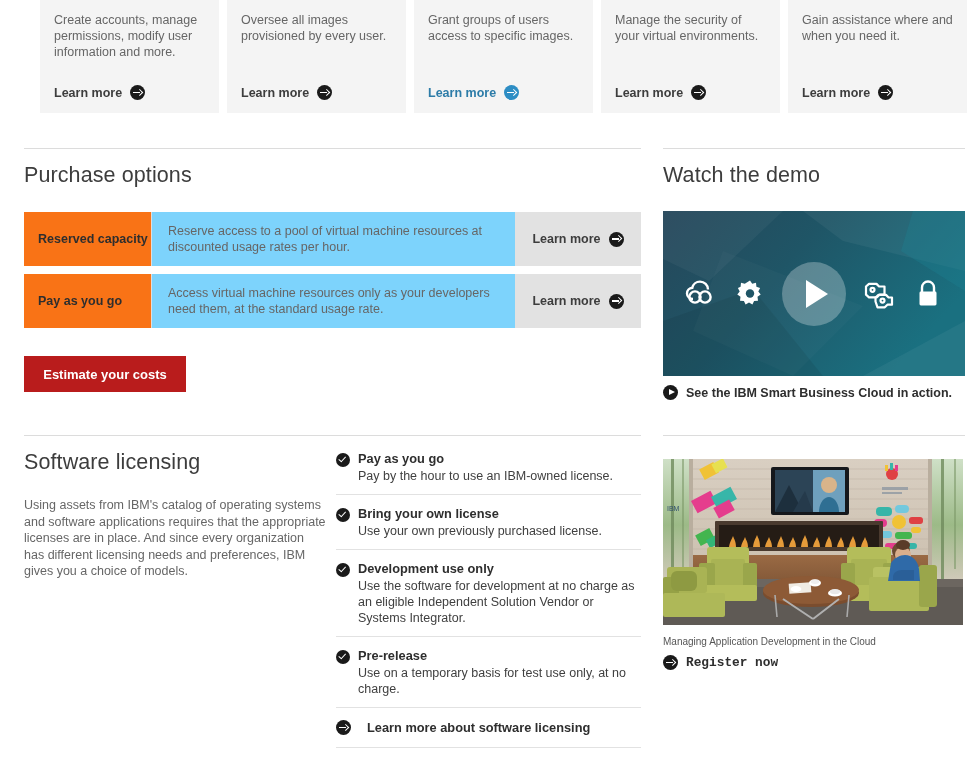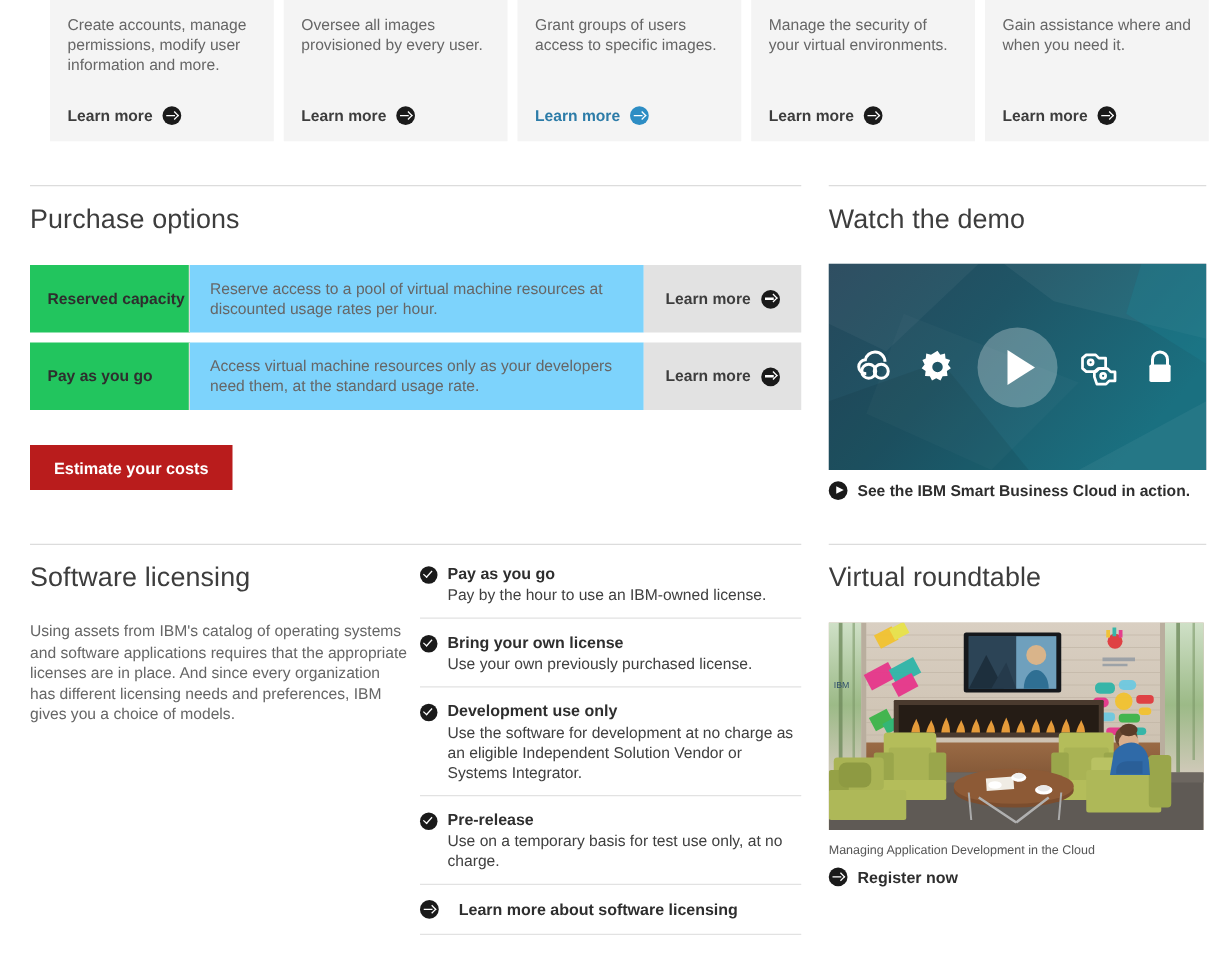--- a/index.html
+++ b/index.html
@@ -121,21 +121,21 @@
     margin-top: 24px;
     width: 617px;
   }
   .opt-row {
     display: flex;
     height: 54px;
     margin-bottom: 8px;
   }
   .opt-name {
     width: 128px;
-    background: #22c55e;
+    background: #f97316;
     display: flex;
     align-items: center;
     padding-left: 14px;
     box-sizing: border-box;
     font-size: 12.5px;
     font-weight: bold;
     color: #2e2e2e;
     line-height: 15px;
     border-right: 1px solid #dedede;
   }
@@ -333,20 +333,21 @@
   }
   .rt-register {
     margin-top: 5px;
     display: flex;
     align-items: center;
     gap: 8px;
     font-size: 12.8px;
     font-weight: bold;
     color: #2e2e2e;
     cursor: pointer;
+    font-family: Liberation Mono, monospace;
   }
 </style>
 </head>
 <body>
 
 <div class="page">
 
   <div class="cards-row">
 
     <div class="card">
@@ -524,21 +525,20 @@
           <span class="arrow-circle"></span>
           <span>Learn more about software licensing</span>
         </div>
 
       </div>
     </div>
   </div>
 
   <div class="col-right" id="roundtable-section">
     <hr class="hr">
-    <h2 class="sec-title">Virtual roundtable</h2>
 
     <div class="rt-thumb">
       <svg viewBox="0 0 300 166" preserveAspectRatio="none" width="300" height="166">
         <defs>
           <linearGradient id="brick" x1="0" y1="0" x2="0" y2="1">
             <stop offset="0" stop-color="#d9cfc2"></stop>
             <stop offset="1" stop-color="#cbbfae"></stop>
           </linearGradient>
           <linearGradient id="wood" x1="0" y1="0" x2="0" y2="1">
             <stop offset="0" stop-color="#9a6a44"></stop>

